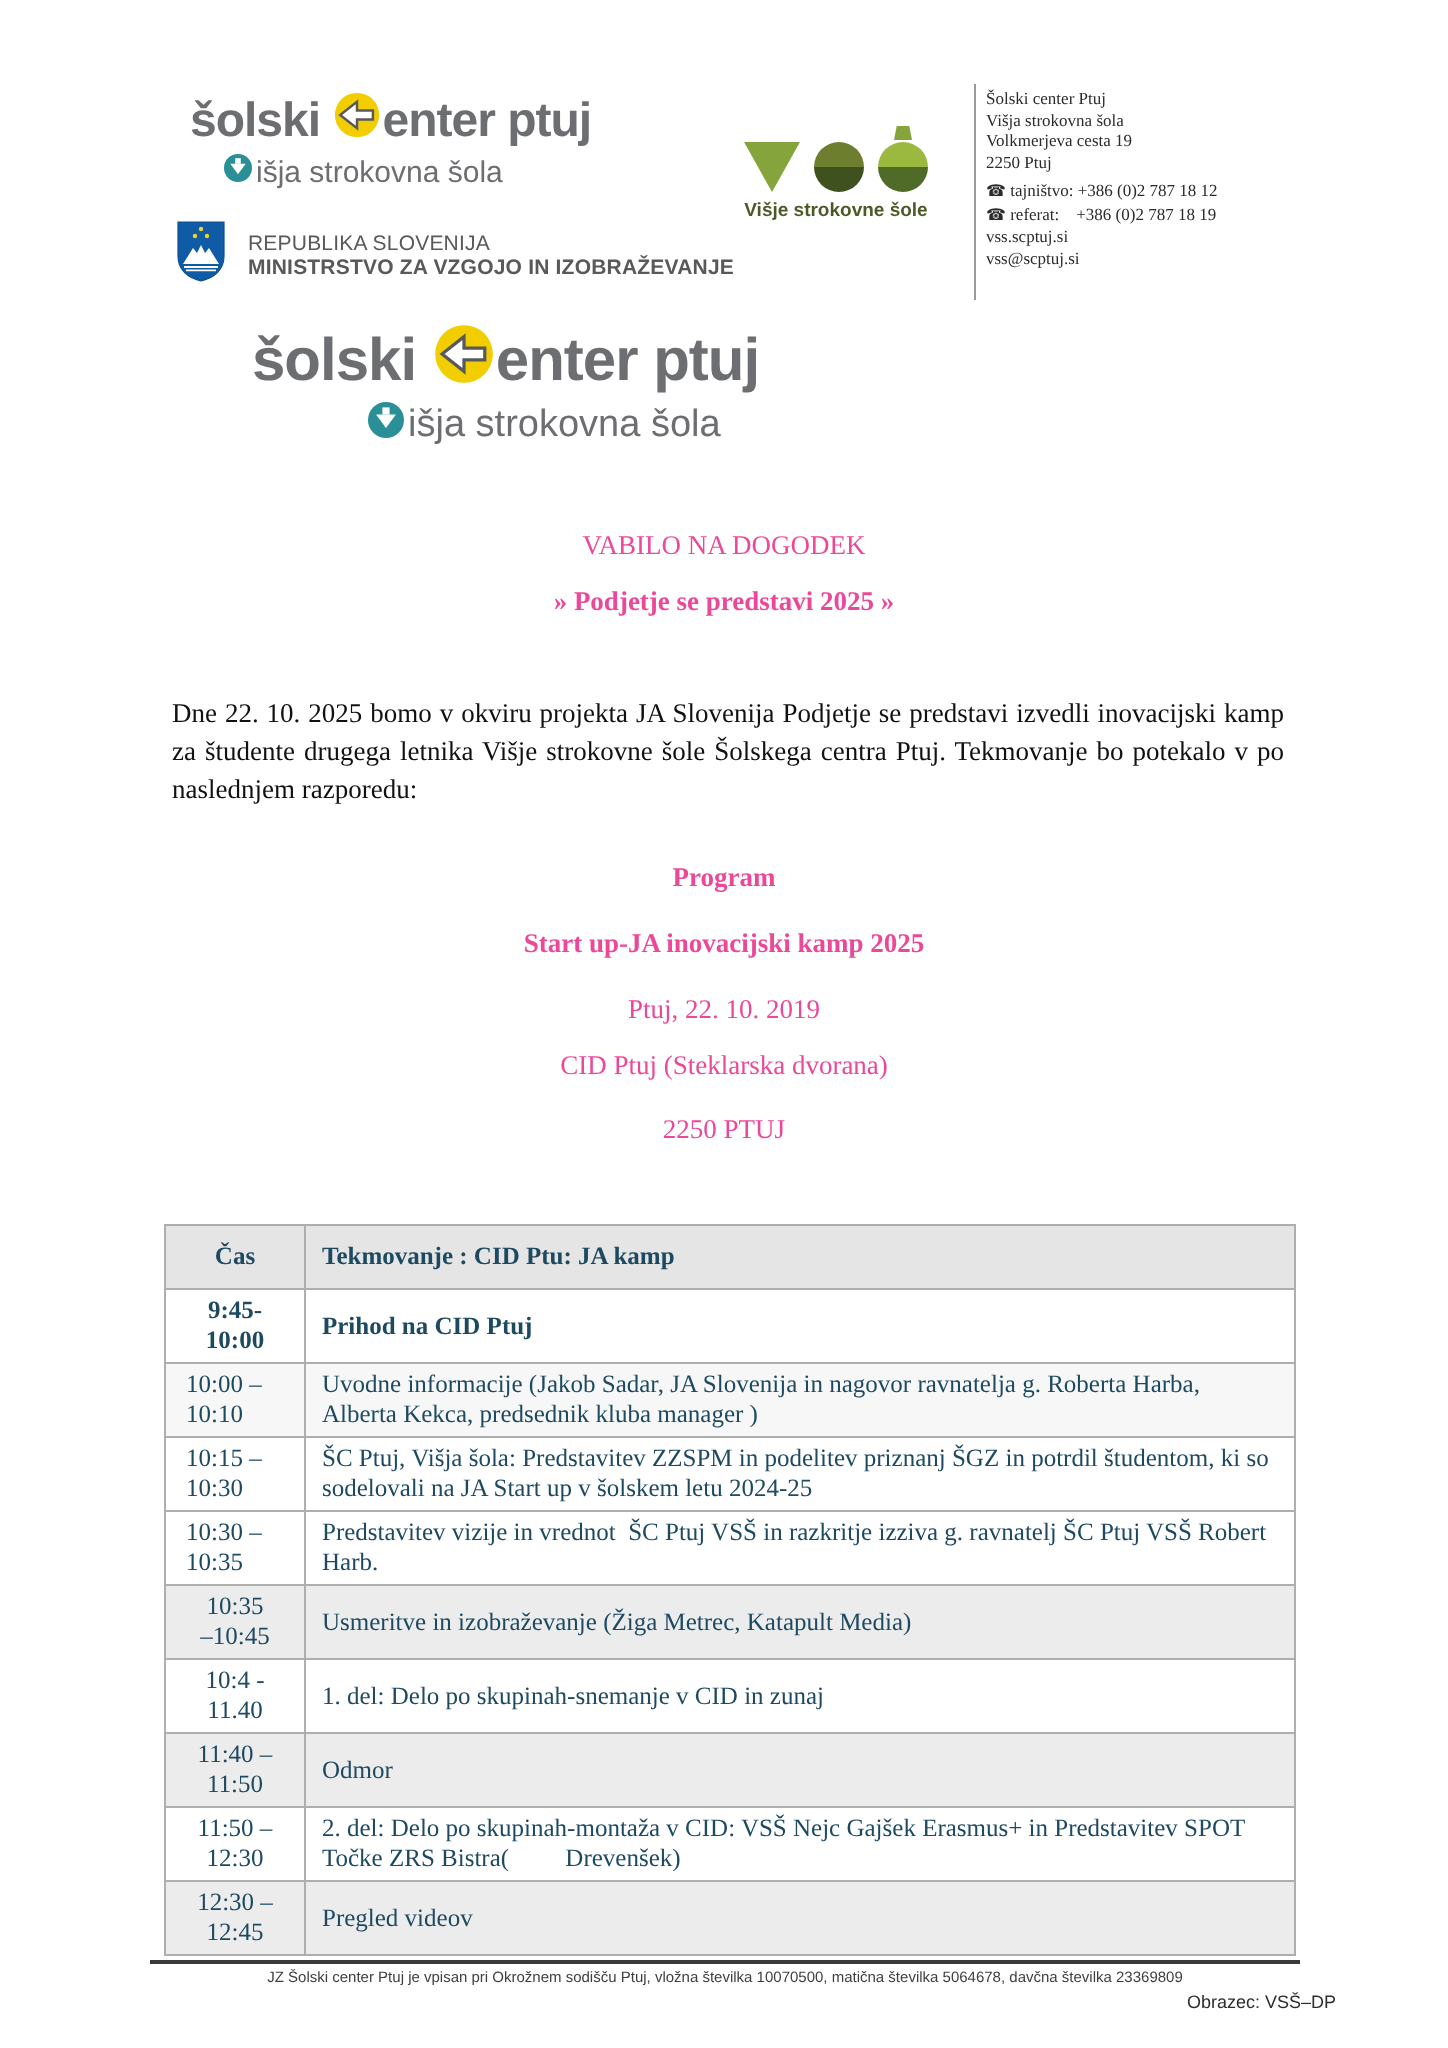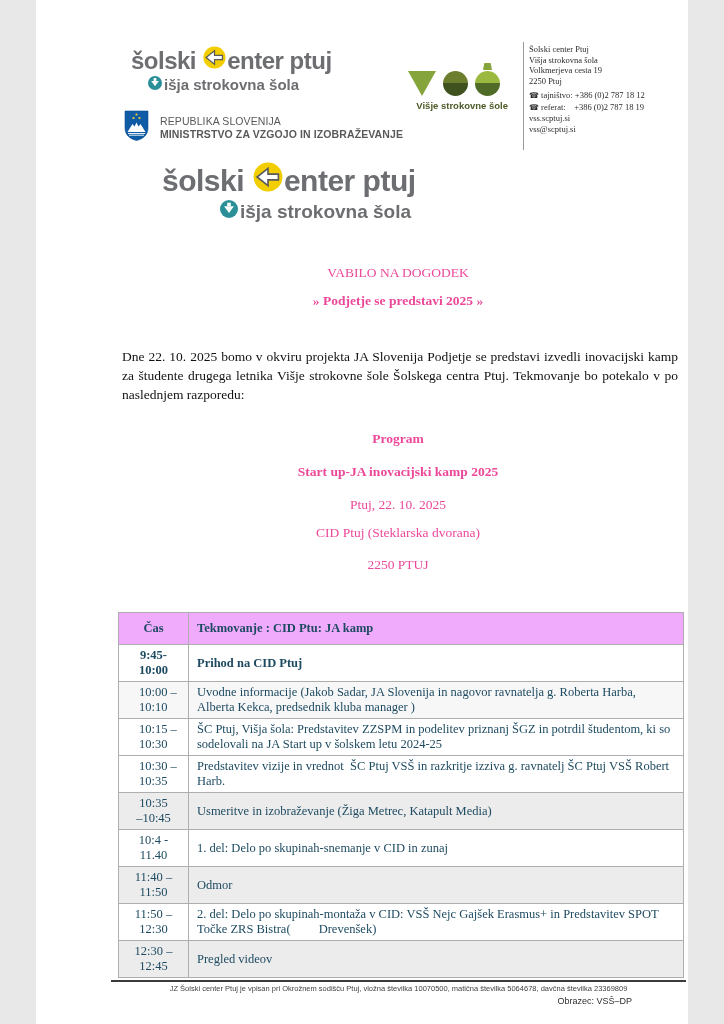--- a/index.html
+++ b/index.html
@@ -1,45 +1,45 @@
 <!DOCTYPE html>
 <html><head>
 <meta charset="utf-8">
 <style>
   * { margin:0; padding:0; box-sizing:border-box; }
   body { background:#e8e8e8; font-family:"Liberation Serif", serif; }
   .page {
-    position:relative; width:652px; height:1024px; margin:0 auto;
+    position:relative; width:724px; height:1024px; margin:0 auto;
     background:#ffffff; overflow:hidden; color:#1a1a1a;
   }
 
   
   .logo-sc { position:absolute; font-family:"Liberation Sans", sans-serif; color:#6d6e71; }
   .logo-sc .l1 { font-weight:bold; display:flex; align-items:center; letter-spacing:-0.5px; }
   .logo-sc .l1 .seg { white-space:pre; }
-  .logo-sc .l2 { font-weight:bold; display:flex; align-items:center; }
+  .logo-sc .l2 { font-weight:normal; display:flex; align-items:center; }
   #logo-sc-top { left:95px; top:46px; }
   #logo-sc-top .l1 { font-size:24px; }
   #logo-sc-top .l2 { font-size:15px; margin-top:1px; padding-left:17px; }
   #logo-sc-big { left:126px; top:162px; }
   #logo-sc-big .l1 { font-size:30px; }
   #logo-sc-big .l2 { font-size:19px; margin-top:1px; padding-left:58px; }
   .c-icon { display:inline-block; margin:0 1px; }
   .v-icon { display:inline-block; margin-right:2px; }
 
   
   #logo-vss { position:absolute; left:364px; top:56px; width:108px; text-align:center; }
   .vss-shapes { display:flex; align-items:flex-end; justify-content:center; gap:7px; height:40px; }
   .vss-tri { width:0; height:0; border-left:14px solid transparent; border-right:14px solid transparent; border-top:25px solid #86a43c; margin-bottom:0px; }
   .vss-circ { width:25px; height:25px; border-radius:50%; }
   .vss-c1 { background:linear-gradient(#6d7f2e 50%, #3e511e 50%); }
   .vss-c2wrap { position:relative; }
   .vss-c2 { background:linear-gradient(#9cb93f 50%, #4f6b27 50%); }
   .vss-cap { position:absolute; left:8px; top:-8px; width:9px; height:7px; background:#86a43c; clip-path:polygon(15% 0,85% 0,100% 100%,0 100%); }
-  .vss-label { font-family:"Liberation Sans", sans-serif; font-weight:bold; font-size:9.5px; color:#4d5a28; margin-top:4px; white-space:nowrap;text-align:right; }
+  .vss-label { font-family:"Liberation Sans", sans-serif; font-weight:bold; font-size:9.5px; color:#4d5a28; margin-top:4px; white-space:nowrap; }
 
   
   .addr-rule { position:absolute; left:487px; top:42px; width:1px; height:108px; background:#9a9a9a; }
   #addr { position:absolute; left:493px; top:44px; width:150px; font-size:8.5px; line-height:10.5px; color:#2b2b2b; }
   #addr .gap { height:4px; }
   #addr .ph { white-space:pre; }
   #addr .ph .pi { font-size:8px; }
 
   
   #ministry { position:absolute; left:88px; top:110px; display:flex; align-items:center; gap:11px; }
@@ -57,24 +57,24 @@
   #ven2 { top:541px; }
   #ven3 { top:557px; }
 
   
   #intro { position:absolute; left:86px; top:347px; width:556px; font-size:13.5px; line-height:19px; text-align:justify; color:#111; }
 
   
   #program-table { position:absolute; left:82px; top:612px; width:566px; border-collapse:collapse;
     font-size:12.5px; color:#1d4a61; table-layout:fixed; }
   #program-table th, #program-table td { border:1px solid #aeaeae; padding:3px 8px; vertical-align:middle; line-height:15px; }
-  #program-table th { font-weight:bold; text-align:left; height:30px; background:#f0abfc; }
+  #program-table th { font-weight:bold; text-align:left; height:30px; background:#e5e5e5; }
   #program-table th.h-time { text-align:center; width:70px; }
   #program-table td.c-time { text-align:center; white-space:pre-line; }
-  #program-table td.c-time.align-left { text-align:left; padding-left:20px; }
+  #program-table td.c-time.align-left { text-align:left; padding-left:10px; }
   #program-table td.c-act { text-align:left; }
   #program-table tr.bold-row td { font-weight:bold; }
   #program-table tr.shade-light td { background:#f7f7f7; }
   #program-table tr.shade-gray td { background:#ececec; }
   #program-table tr { height:32px; }
 
   
   .footer-rule { position:absolute; left:75px; top:980px; width:575px; border-top:2px solid #3a3a3a; }
   #footer-reg { position:absolute; left:75px; top:984px; width:575px; text-align:center;
     font-family:"Liberation Sans", sans-serif; font-size:7.5px; color:#3f3f3f; }
@@ -172,21 +172,21 @@
     </div>
   </div>
 
   <div class="centerline" id="title1">VABILO NA DOGODEK</div>
   <div class="centerline" id="title2">» Podjetje se predstavi 2025 »</div>
 
   <div id="intro">Dne 22. 10. 2025 bomo v okviru projekta JA Slovenija Podjetje se predstavi izvedli inovacijski kamp za študente  drugega letnika Višje strokovne šole Šolskega centra Ptuj. Tekmovanje bo potekalo v  po naslednjem razporedu:</div>
 
   <div class="centerline" id="prog-h">Program</div>
   <div class="centerline" id="prog-s">Start up-JA inovacijski kamp 2025</div>
-  <div class="centerline" id="prog-d">Ptuj, 22. 10. 2025</div>
+  <div class="centerline" id="prog-d">Ptuj, 22. 10. 2019</div>
   <div class="centerline" id="ven1">CID Ptuj (Steklarska dvorana)</div>
   <div class="centerline" id="ven3">2250 PTUJ</div>
 
   <table id="program-table">
     <thead>
       <tr id="ptable-head">
           <th class="h-time">Čas</th>
           <th class="h-act">Tekmovanje : CID Ptu: JA kamp</th>
         </tr>
     </thead>

